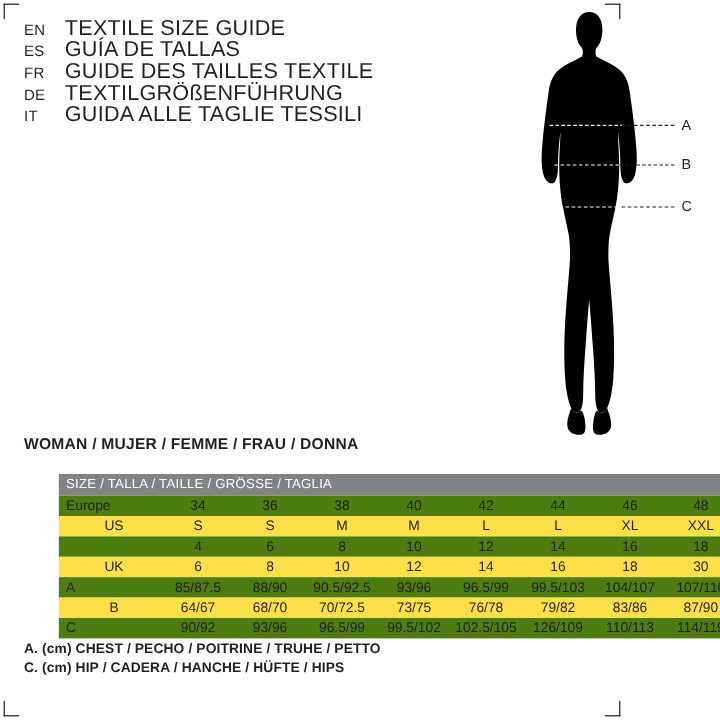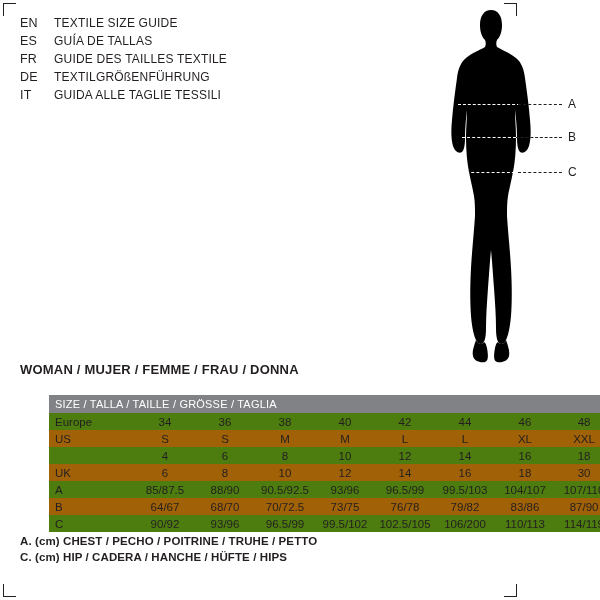--- a/index.html
+++ b/index.html
@@ -37,21 +37,21 @@
     font-size: 12.5px;
     letter-spacing: 0.2px;
   }
   .lang-code {
     width: 34px;
     flex: 0 0 34px;
     font-size: 12.5px;
   }
   .lang-text {
     white-space: nowrap;
-    font-size: 12px;
+    font-size: 18px;
   }
 
   
   .figure-wrap {
     position: absolute;
     left: 400px;
     top: 6px;
     width: 200px;
     height: 370px;
   }
@@ -108,21 +108,22 @@
   .size-table tr.header td {
     background: #808285;
     color: #ffffff;
     font-size: 11px;
     text-align: left;
     padding-left: 6px;
     letter-spacing: 0.2px;
     height: 18px;
   }
   .size-table tr.shade td {
-    background: #a16207;
+    background: #fde047;
+    text-align: center;
   }
   .size-table tr.plain td {
     background: #4d7c0f;
   }
   .size-table td.rowlabel {
     text-align: left;
     padding-left: 6px;
   }
 
   
@@ -344,21 +345,21 @@
         <td>87/90</td>
       </tr>
 
       <tr class="plain">
         <td class="rowlabel">C</td>
         <td>90/92</td>
         <td>93/96</td>
         <td>96.5/99</td>
         <td>99.5/102</td>
         <td>102.5/105</td>
-        <td>106/200</td>
+        <td>126/109</td>
         <td>110/113</td>
         <td>114/119</td>
       </tr>
     </tbody>
   </table>
 
   <div class="notes">
     <div class="note-row">A. (cm) CHEST / PECHO / POITRINE / TRUHE / PETTO</div>
     <div class="note-row">C. (cm) HIP / CADERA / HANCHE / HÜFTE / HIPS</div>
   </div>

